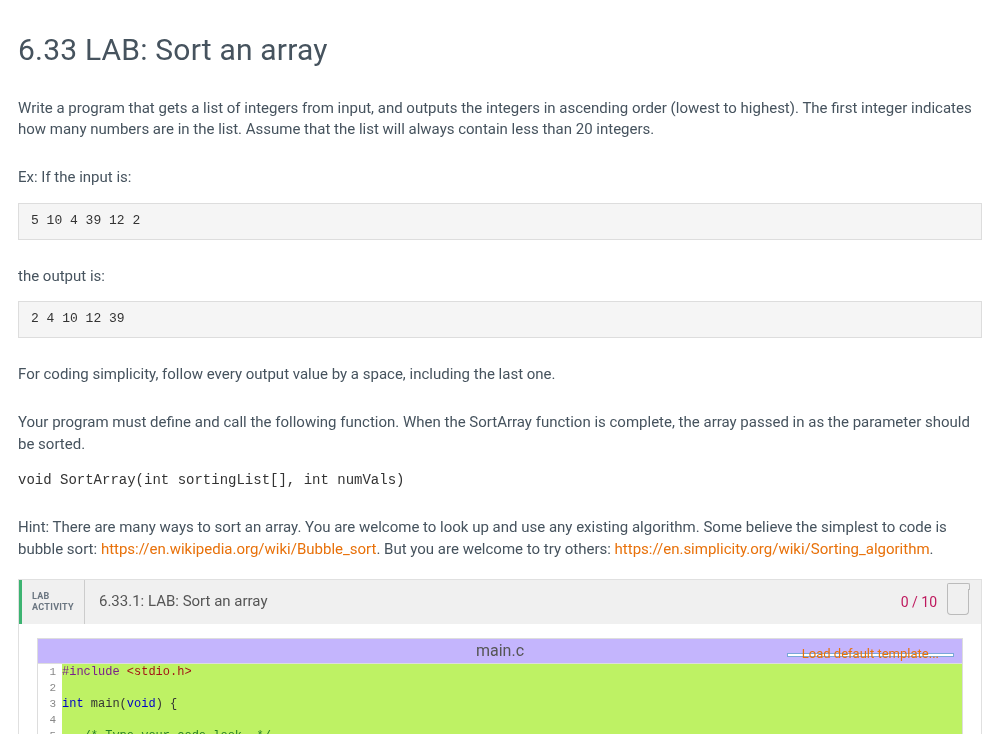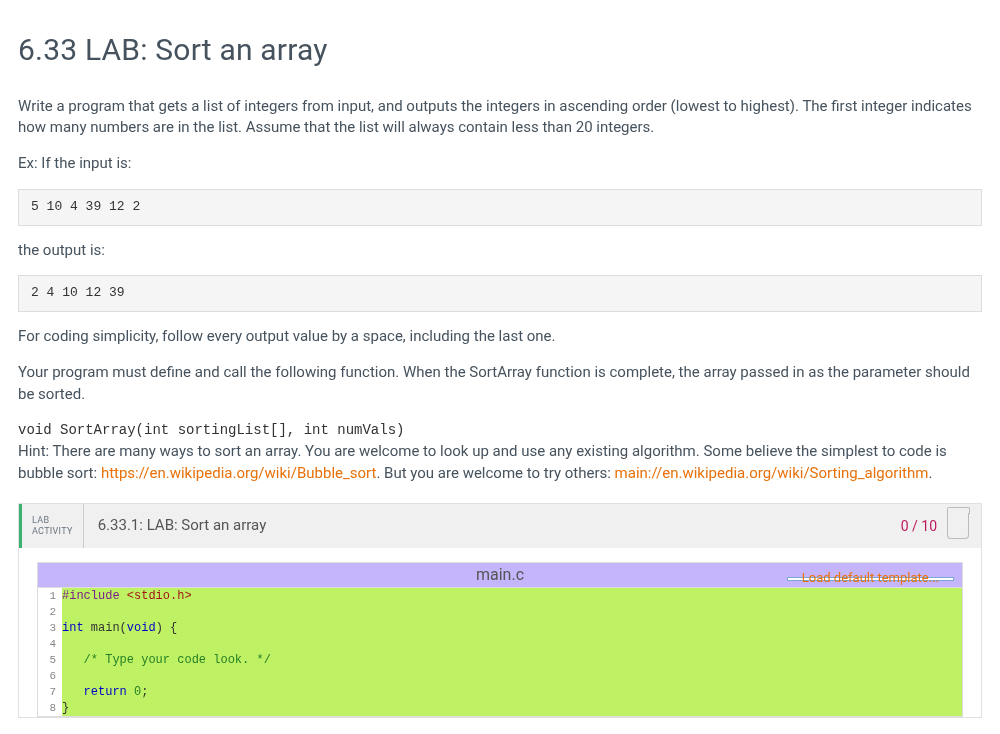--- a/index.html
+++ b/index.html
@@ -12,21 +12,21 @@
     font-size: 15px;
     line-height: 1.45;
   }
   h1.title {
     font-size: 30px;
     font-weight: 400;
     color: #46535e;
     margin: 10px 0 24px 0;
     letter-spacing: 0.2px;
   }
-  p { margin: 0 0 14px 0; }
+  p { margin: 26px 0 14px 0; }
   .preblock {
     background: #f5f5f5;
     border: 1px solid #ddd;
     padding: 8px 12px;
     font-family: "Consolas","Menlo","Courier New",monospace;
     font-size: 13px;
     white-space: pre;
     color: #333;
     margin: 6px 0 14px 0;
   }
@@ -43,21 +43,21 @@
   }
   .lab-header {
     display: flex;
     align-items: stretch;
     background: #f0f0f0;
     border-left: 3px solid #3cb371;
     height: 44px;
   }
   .lab-activity-label {
     font-size: 9px;
-    font-weight: 400;
+    font-weight: 700;
     color: #6a7580;
     padding: 6px 10px;
     line-height: 1.2;
     border-right: 1px solid #ccc;
     display: flex;
     flex-direction: column;
     justify-content: center;
     letter-spacing: 0.3px;
   }
   .lab-title {
@@ -162,21 +162,21 @@
 
 <p>the output is:</p>
 <div class="preblock">2 4 10 12 39</div>
 
 <p>For coding simplicity, follow every output value by a space, including the last one.</p>
 
 <p>Your program must define and call the following function. When the SortArray function is complete, the array passed in as the parameter should be sorted.</p>
 <div><code class="inline">void SortArray(int sortingList[], int numVals)</code></div>
 
 <p>
-  <span>Hint: There are many ways to sort an array. You are welcome to look up and use any existing algorithm. Some believe the simplest to code is bubble sort: </span><a class="ext" href="#">https://en.wikipedia.org/wiki/Bubble_sort</a><span>. But you are welcome to try others: </span><a class="ext" href="#">main://en.wikipedia.org/wiki/Sorting_algorithm</a><span>.</span>
+  <span>Hint: There are many ways to sort an array. You are welcome to look up and use any existing algorithm. Some believe the simplest to code is bubble sort: </span><a class="ext" href="#">https://en.wikipedia.org/wiki/Bubble_sort</a><span>. But you are welcome to try others: </span><a class="ext" href="#">https://en.simplicity.org/wiki/Sorting_algorithm</a><span>.</span>
 </p>
 
 <div class="lab-panel">
   <div class="lab-header">
     <div class="lab-activity-label">
       <span>LAB</span>
       <span>ACTIVITY</span>
     </div>
     <div class="lab-title">6.33.1: LAB: Sort an array</div>
     <div class="lab-score">

